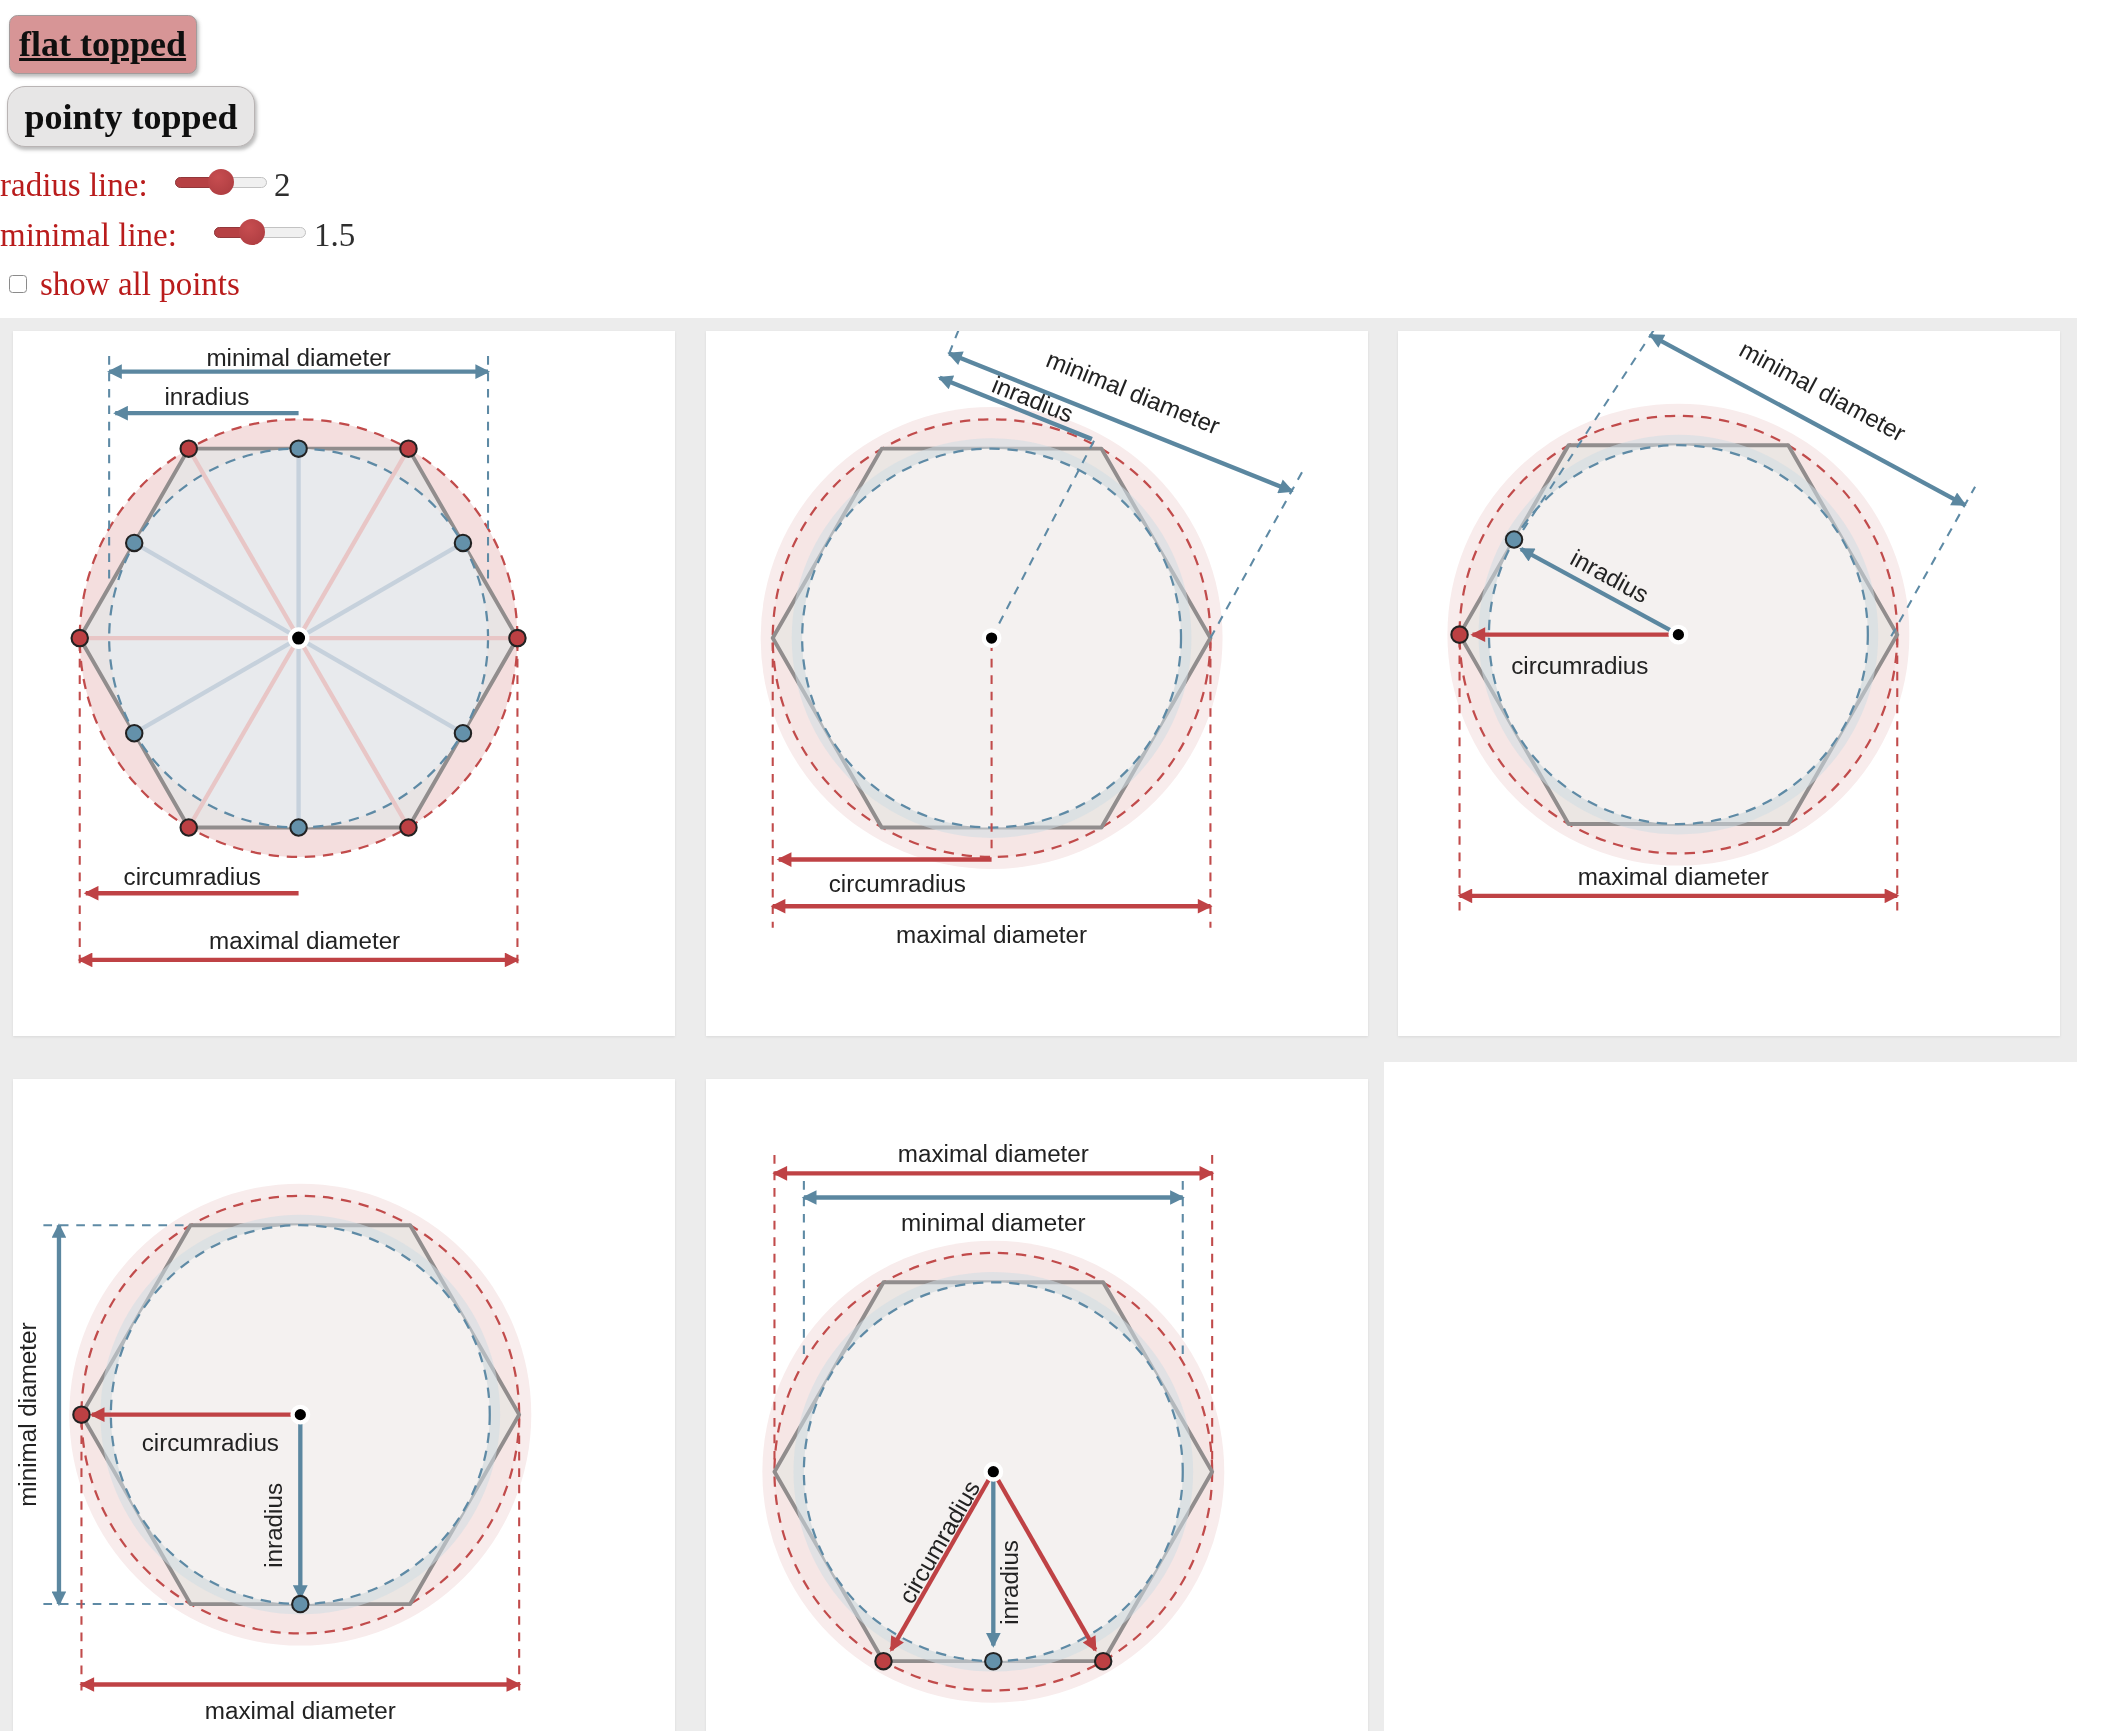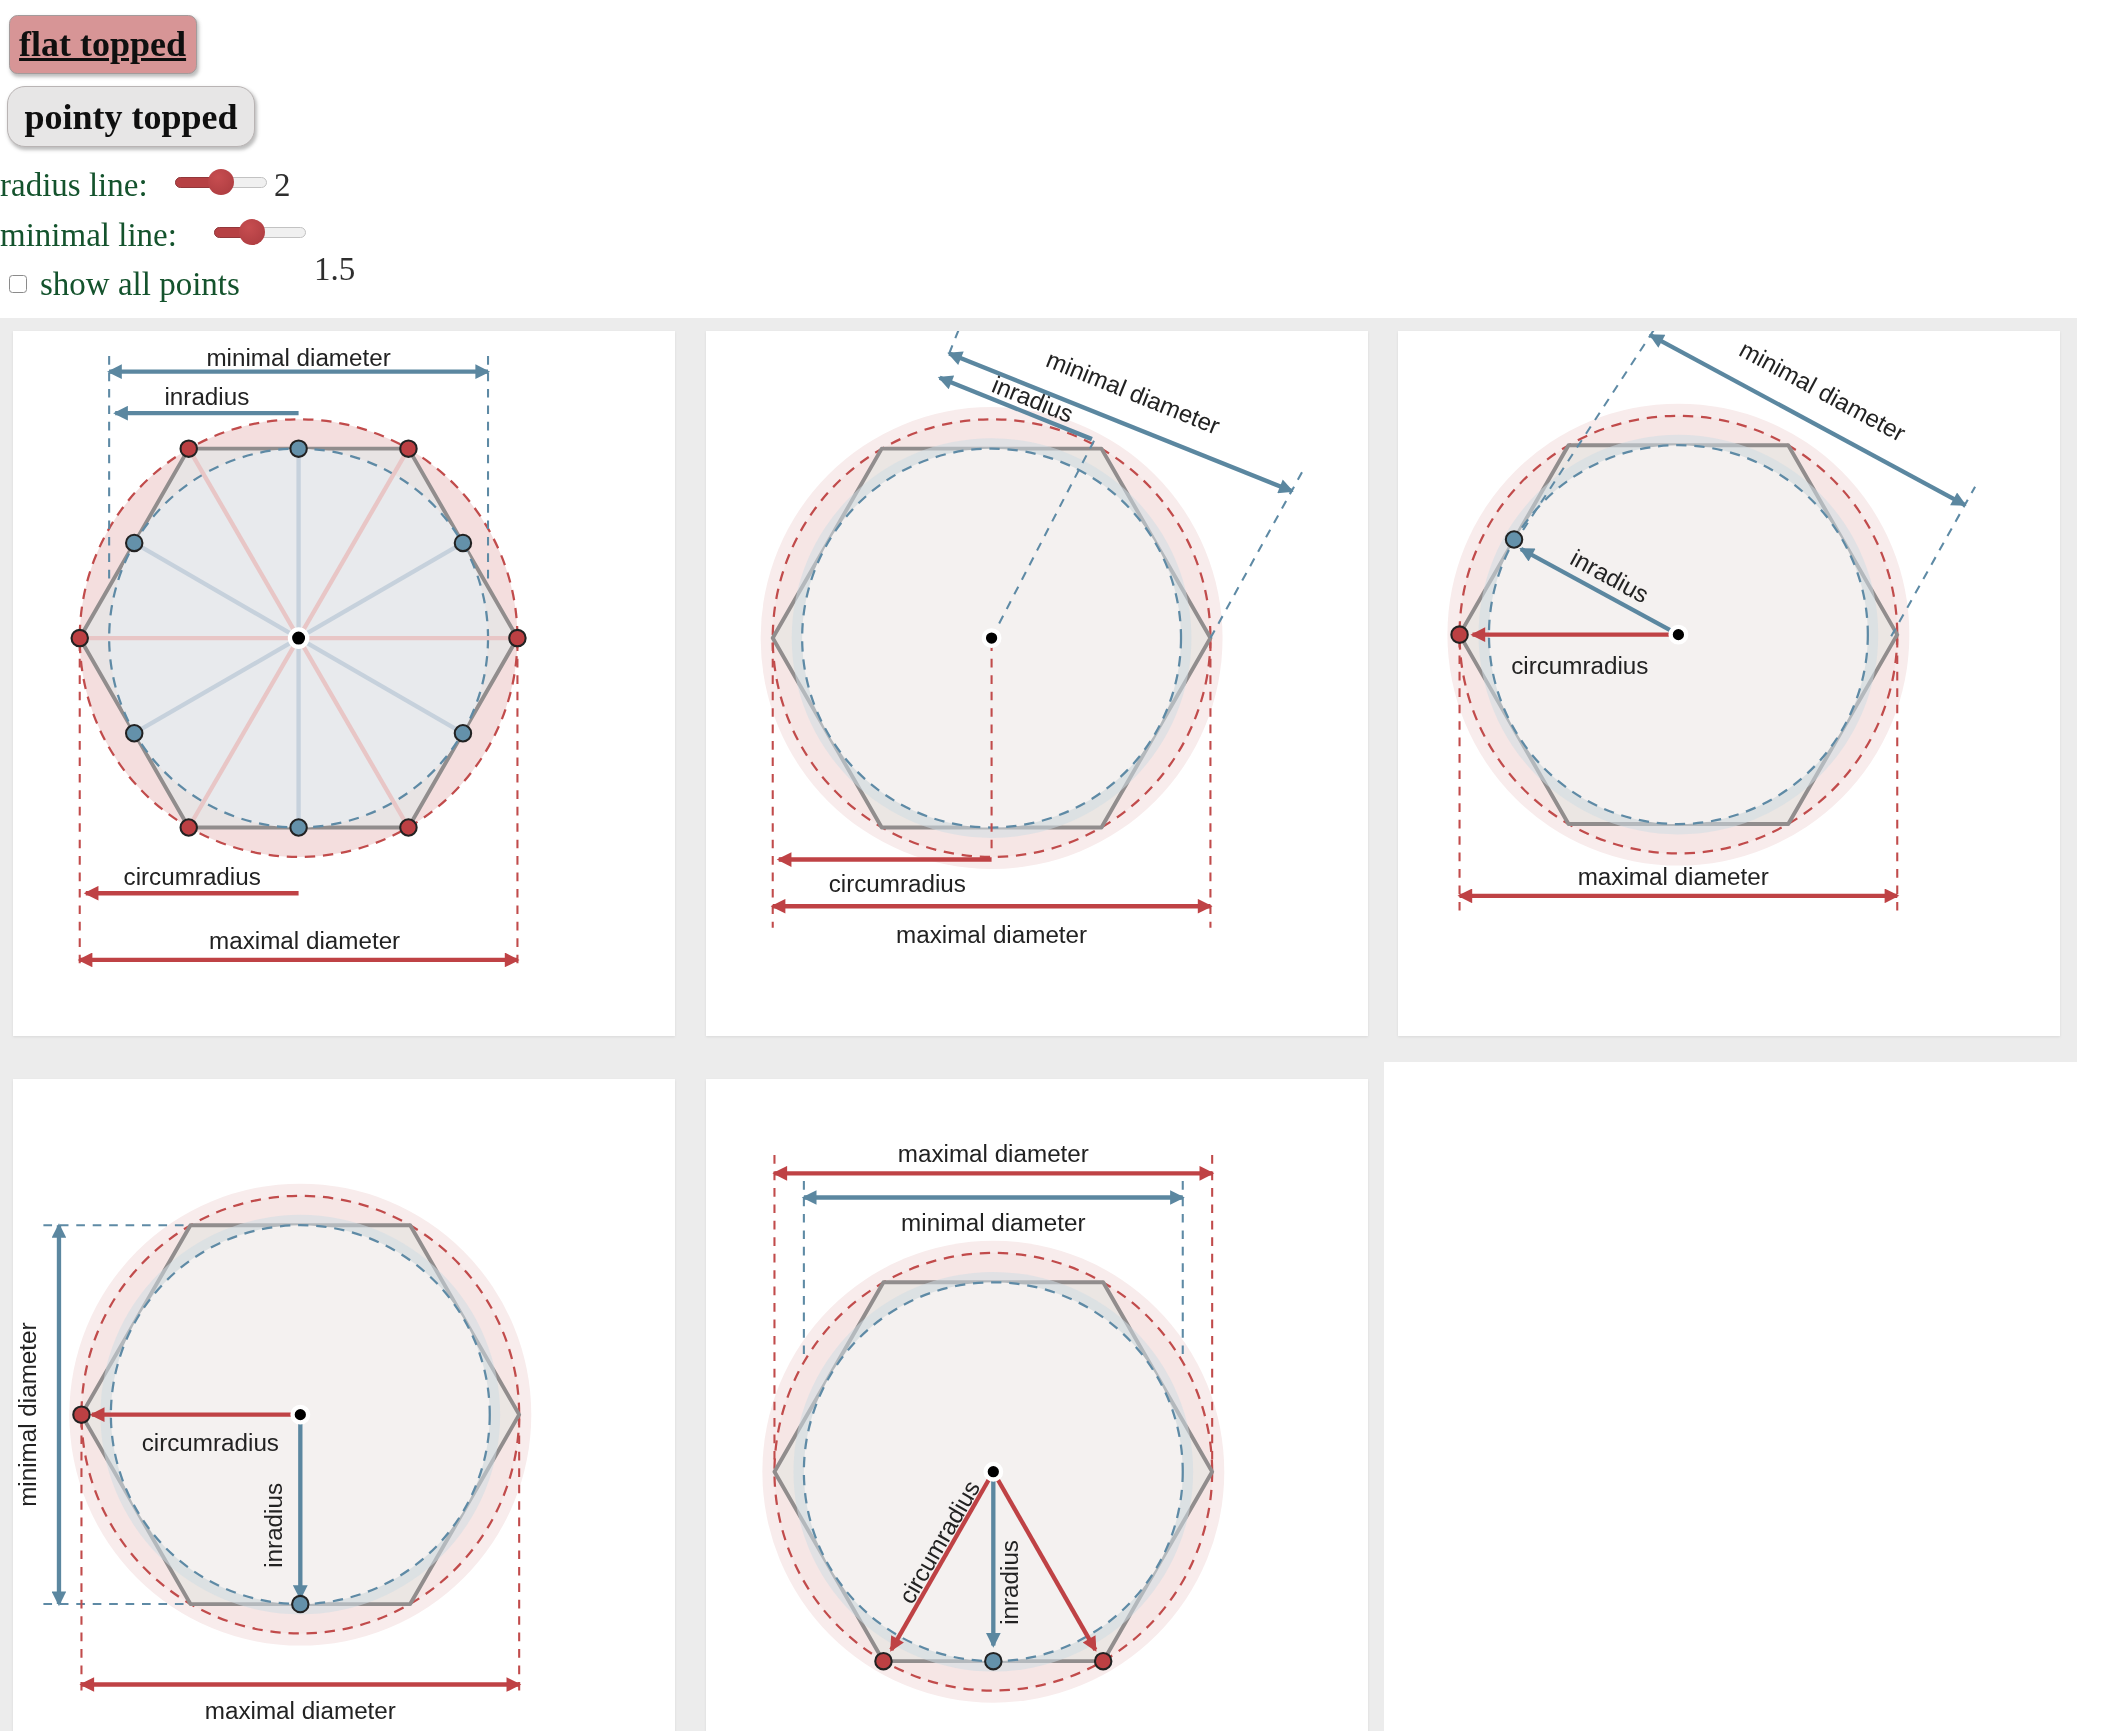--- a/index.html
+++ b/index.html
@@ -12,21 +12,21 @@
   .btn {
     position:absolute; display:flex; align-items:center; justify-content:center;
     border:0.9px solid #a39b9b; border-radius:8.6px;
     box-shadow:1.7px 2.6px 3.5px rgba(110,110,110,.45);
     font-weight:bold; font-size:36px; color:#0f0f0f; cursor:pointer;
     font-family:"Liberation Serif", serif;
   }
   .btn.active   { background:#d79596;text-decoration:underline; }
   .btn.inactive { background:#e7e6e6; border-color:#b9b4b4; }
 
-  .ctrl-label { position:absolute; font-size:33px; color:#14532d; white-space:nowrap; }
+  .ctrl-label { position:absolute; font-size:33px; color:#b91c1c; white-space:nowrap; }
   .ctrl-value { position:absolute; font-size:33px; color:#2e2e2e; }
 
   .slider { position:absolute; width:92px; height:26px; cursor:pointer; }
   .slider .track {
     position:absolute; left:0; top:7.8px; width:90px; height:9.5px;
     background:#f0f0f0; border:0.9px solid #c2c2c2; border-radius:6px;
   }
   .slider .fill {
     position:absolute; left:0; top:7.8px; height:9.5px;
     background:#b64144; border:0.9px solid #92373a; border-radius:6px;
@@ -88,21 +88,21 @@
   <div class="thumb" style="left:33px;"></div>
 </div>
 <div class="ctrl-value" style="left:274px; top:167px;">2</div>
 
 <div class="ctrl-label" style="left:0px; top:217px;">minimal line:</div>
 <div class="slider" style="left:214px; top:219px;">
   <div class="track"></div>
   <div class="fill" style="width:43px;"></div>
   <div class="thumb" style="left:25px;"></div>
 </div>
-<div class="ctrl-value" style="left:314px; top:217px;margin-top:34px;">1.5</div>
+<div class="ctrl-value" style="left:314px; top:217px;">1.5</div>
 
 <input type="checkbox" class="checkbox" style="left: 8.6px; top: 275px;">
 <div class="ctrl-label" style="left:40px; top:266px;">show all points</div>
 
 <div class="board" style="left:0; top:318px; width:2077px; height:744px;"></div>
 <div class="board" style="left:0; top:1062px; width:1384px; height:669px;"></div>
 
 <div class="card" style="left:13px; top:331px;">
 <svg class="diagram p1" viewBox="0 0 765 815">
   <defs>

